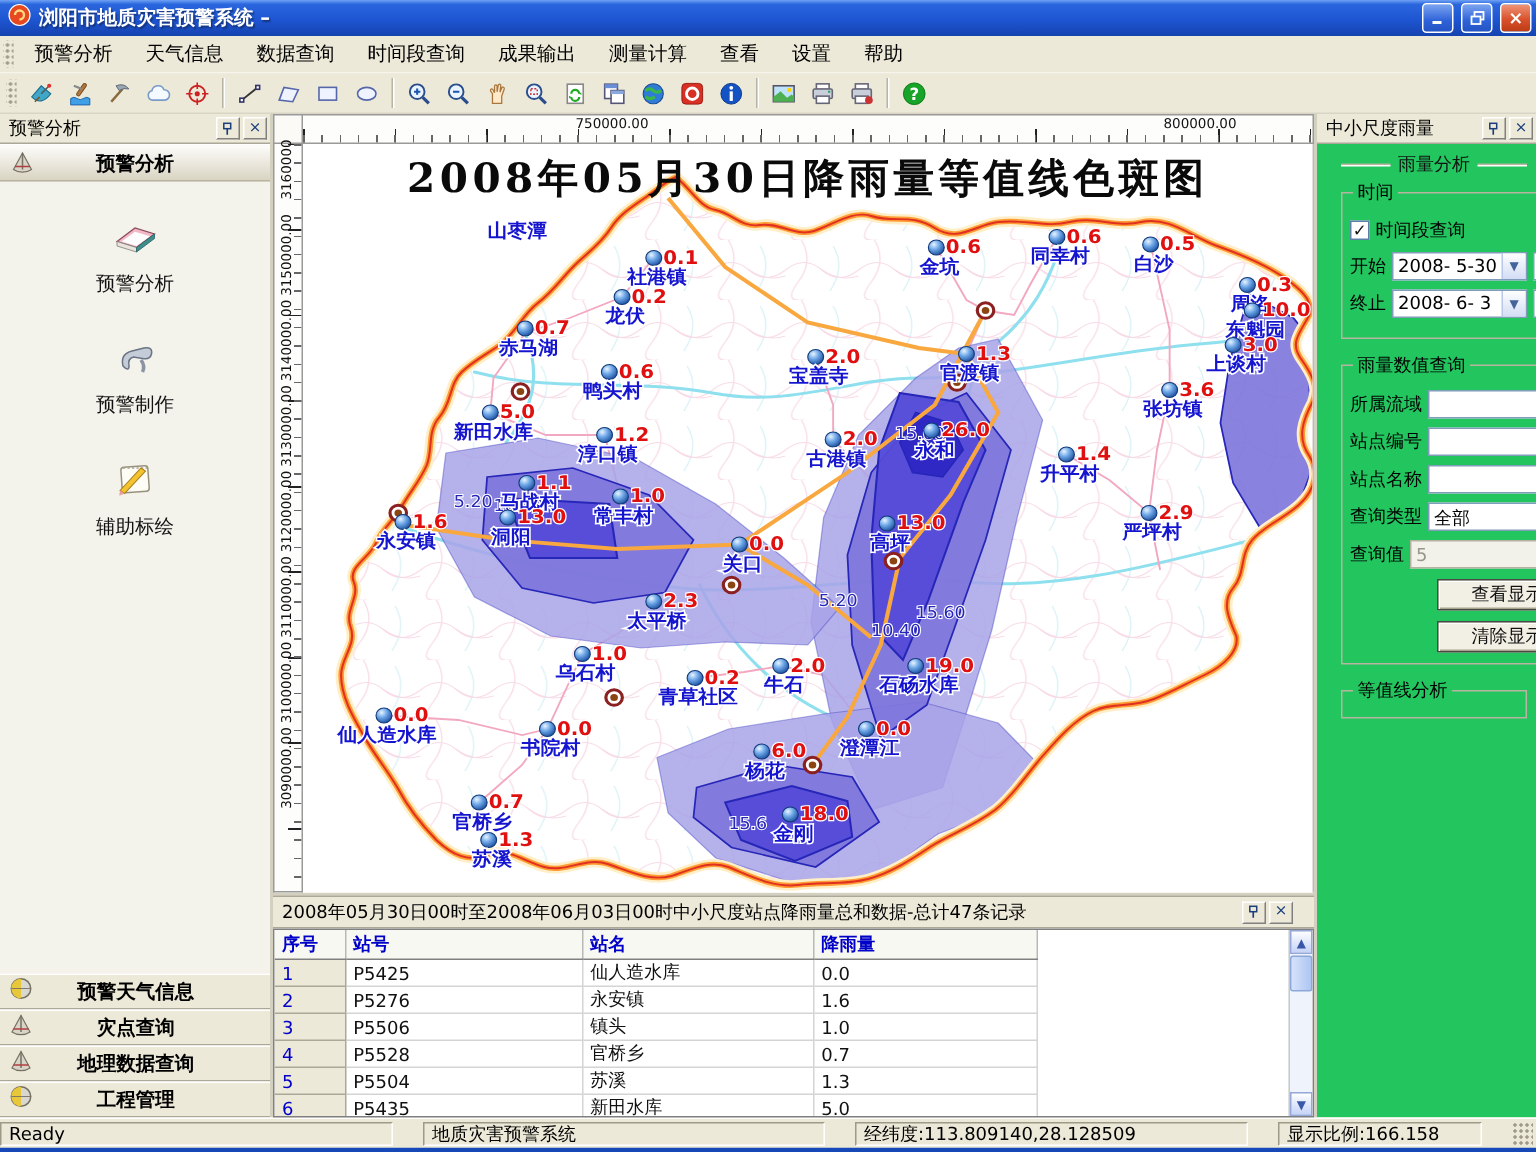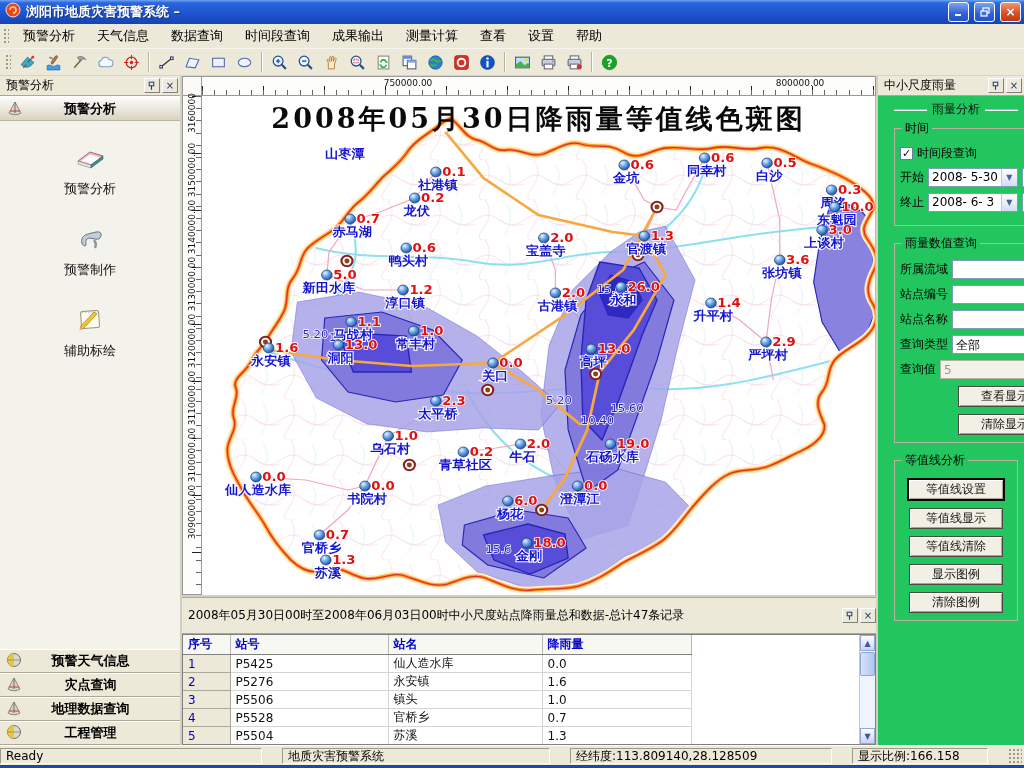--- a/index.html
+++ b/index.html
@@ -42,21 +42,21 @@
 .hruler{position:absolute;left:20px;top:0;right:0;height:20px;background:#FDFDFB;border:1px solid #9a9a9a;border-left:none;background-image:repeating-linear-gradient(90deg,#666 0 1px,transparent 1px 12.2px),repeating-linear-gradient(90deg,#222 0 1px,transparent 1px 61px);background-size:100% 5px,100% 9px;background-position:left bottom,left bottom;background-repeat:repeat-x;}
 .h-label{position:absolute;top:1px;transform:translateX(-50%);font-size:9px;color:#111;white-space:nowrap;}
 .vruler{position:absolute;left:0;top:20px;width:20px;bottom:0;background:#FDFDFB;border:1px solid #9a9a9a;border-top:none;background-image:repeating-linear-gradient(180deg,#666 0 1px,transparent 1px 12.2px),repeating-linear-gradient(180deg,#222 0 1px,transparent 1px 57px);background-size:5px 100%,9px 100%;background-position:right top,right top;background-repeat:repeat-y;}
 .v-label{position:absolute;left:9px;transform:translate(-50%,-50%) rotate(-90deg);font-size:9px;color:#111;white-space:nowrap;}
 .map-canvas{position:absolute;left:20px;top:20px;right:0;bottom:0;background:#fff;border-right:1px solid #bbb;overflow:hidden;}
 .map-canvas svg.mapsvg{position:absolute;left:0;top:0;width:100%;height:100%;}
 .map-title{position:absolute;top:5px;left:0;right:0;text-align:center;font-family:"DejaVu Serif","Liberation Serif",serif;font-weight:bold;font-size:27px;letter-spacing:3px;color:#0a0a0a;pointer-events:none;}
 .splitter-h{height:2px;background:#D4D0C0;flex:none;}
 
 .bottom-panel{flex:1;display:flex;flex-direction:column;min-height:0;border-top:1px solid #ACA899;}
-.bp-header{height:36px;flex:none;background:#ECE9D8;display:flex;align-items:center;gap:2px;font-size:12px;padding:0 0 0 6px;border-bottom:1px solid #ACA899;}
+.bp-header{height:21px;flex:none;background:#ECE9D8;display:flex;align-items:center;gap:2px;font-size:12px;padding:0 14px 0 6px;border-bottom:1px solid #ACA899;}
 .bp-header .bp-title{flex:1;white-space:nowrap;overflow:hidden;}
 .bp-body{flex:1;position:relative;background:#fff;border:1px solid #808080;overflow:hidden;}
 table.grid{border-collapse:collapse;font-size:12px;table-layout:fixed;width:508px;}
 .grid th{color:#0000C8;font-weight:bold;text-align:left;padding:1px 5px;border-right:1px solid #B8B8B8;border-bottom:1px solid #808080;background:#F8F8F2;height:18px;font-size:12px;}
 .grid td{padding:0 5px;border-right:1px solid #D4D4D4;border-bottom:1px solid #D4D4D4;height:15px;color:#111;white-space:nowrap;overflow:hidden;}
 .grid td.idx{background:#ECE9D8;color:#0000C8;border-right:1px solid #ACA899;border-bottom:1px solid #ACA899;}
 .bp-scroll{position:absolute;right:0;top:0;bottom:0;width:16px;background:#EFF3FB;border-left:1px solid #C8C8C8;}
 .scroll-btn{position:absolute;left:0;right:0;height:16px;background:linear-gradient(#FDFEFF,#C6D3F7);border:1px solid #96A8D8;color:#3A57A8;font-size:8px;display:flex;align-items:center;justify-content:center;}
 .scroll-btn.up{top:0;}
 .scroll-btn.down{bottom:0;}
@@ -815,27 +815,20 @@
           <div class="form-row">
             <span class="lbl">查询值</span>
             <input class="xp-input grow disabled" disabled="" value="5" style="">
           </div>
           <button class="xp-btn">查看显示</button>
           <button class="xp-btn">清除显示</button>
         </fieldset>
 
         <fieldset class="xp">
           <legend>等值线分析</legend>
-          <div>
-              <button class="xp-btn default">等值线设置</button>
-              <button class="xp-btn">等值线显示</button>
-              <button class="xp-btn">等值线清除</button>
-              <button class="xp-btn">显示图例</button>
-              <button class="xp-btn">清除图例</button>
-            </div>
         </fieldset>
       </div>
     </div>
 
   </div>
 
   <div class="statusbar">
     <span class="sb-sec" style="width:262px">Ready</span>
     <span class="sb-sec" style="width:268px">地质灾害预警系统</span>
     <span class="sb-sec" style="width:262px">经纬度:113.809140,28.128509</span>

